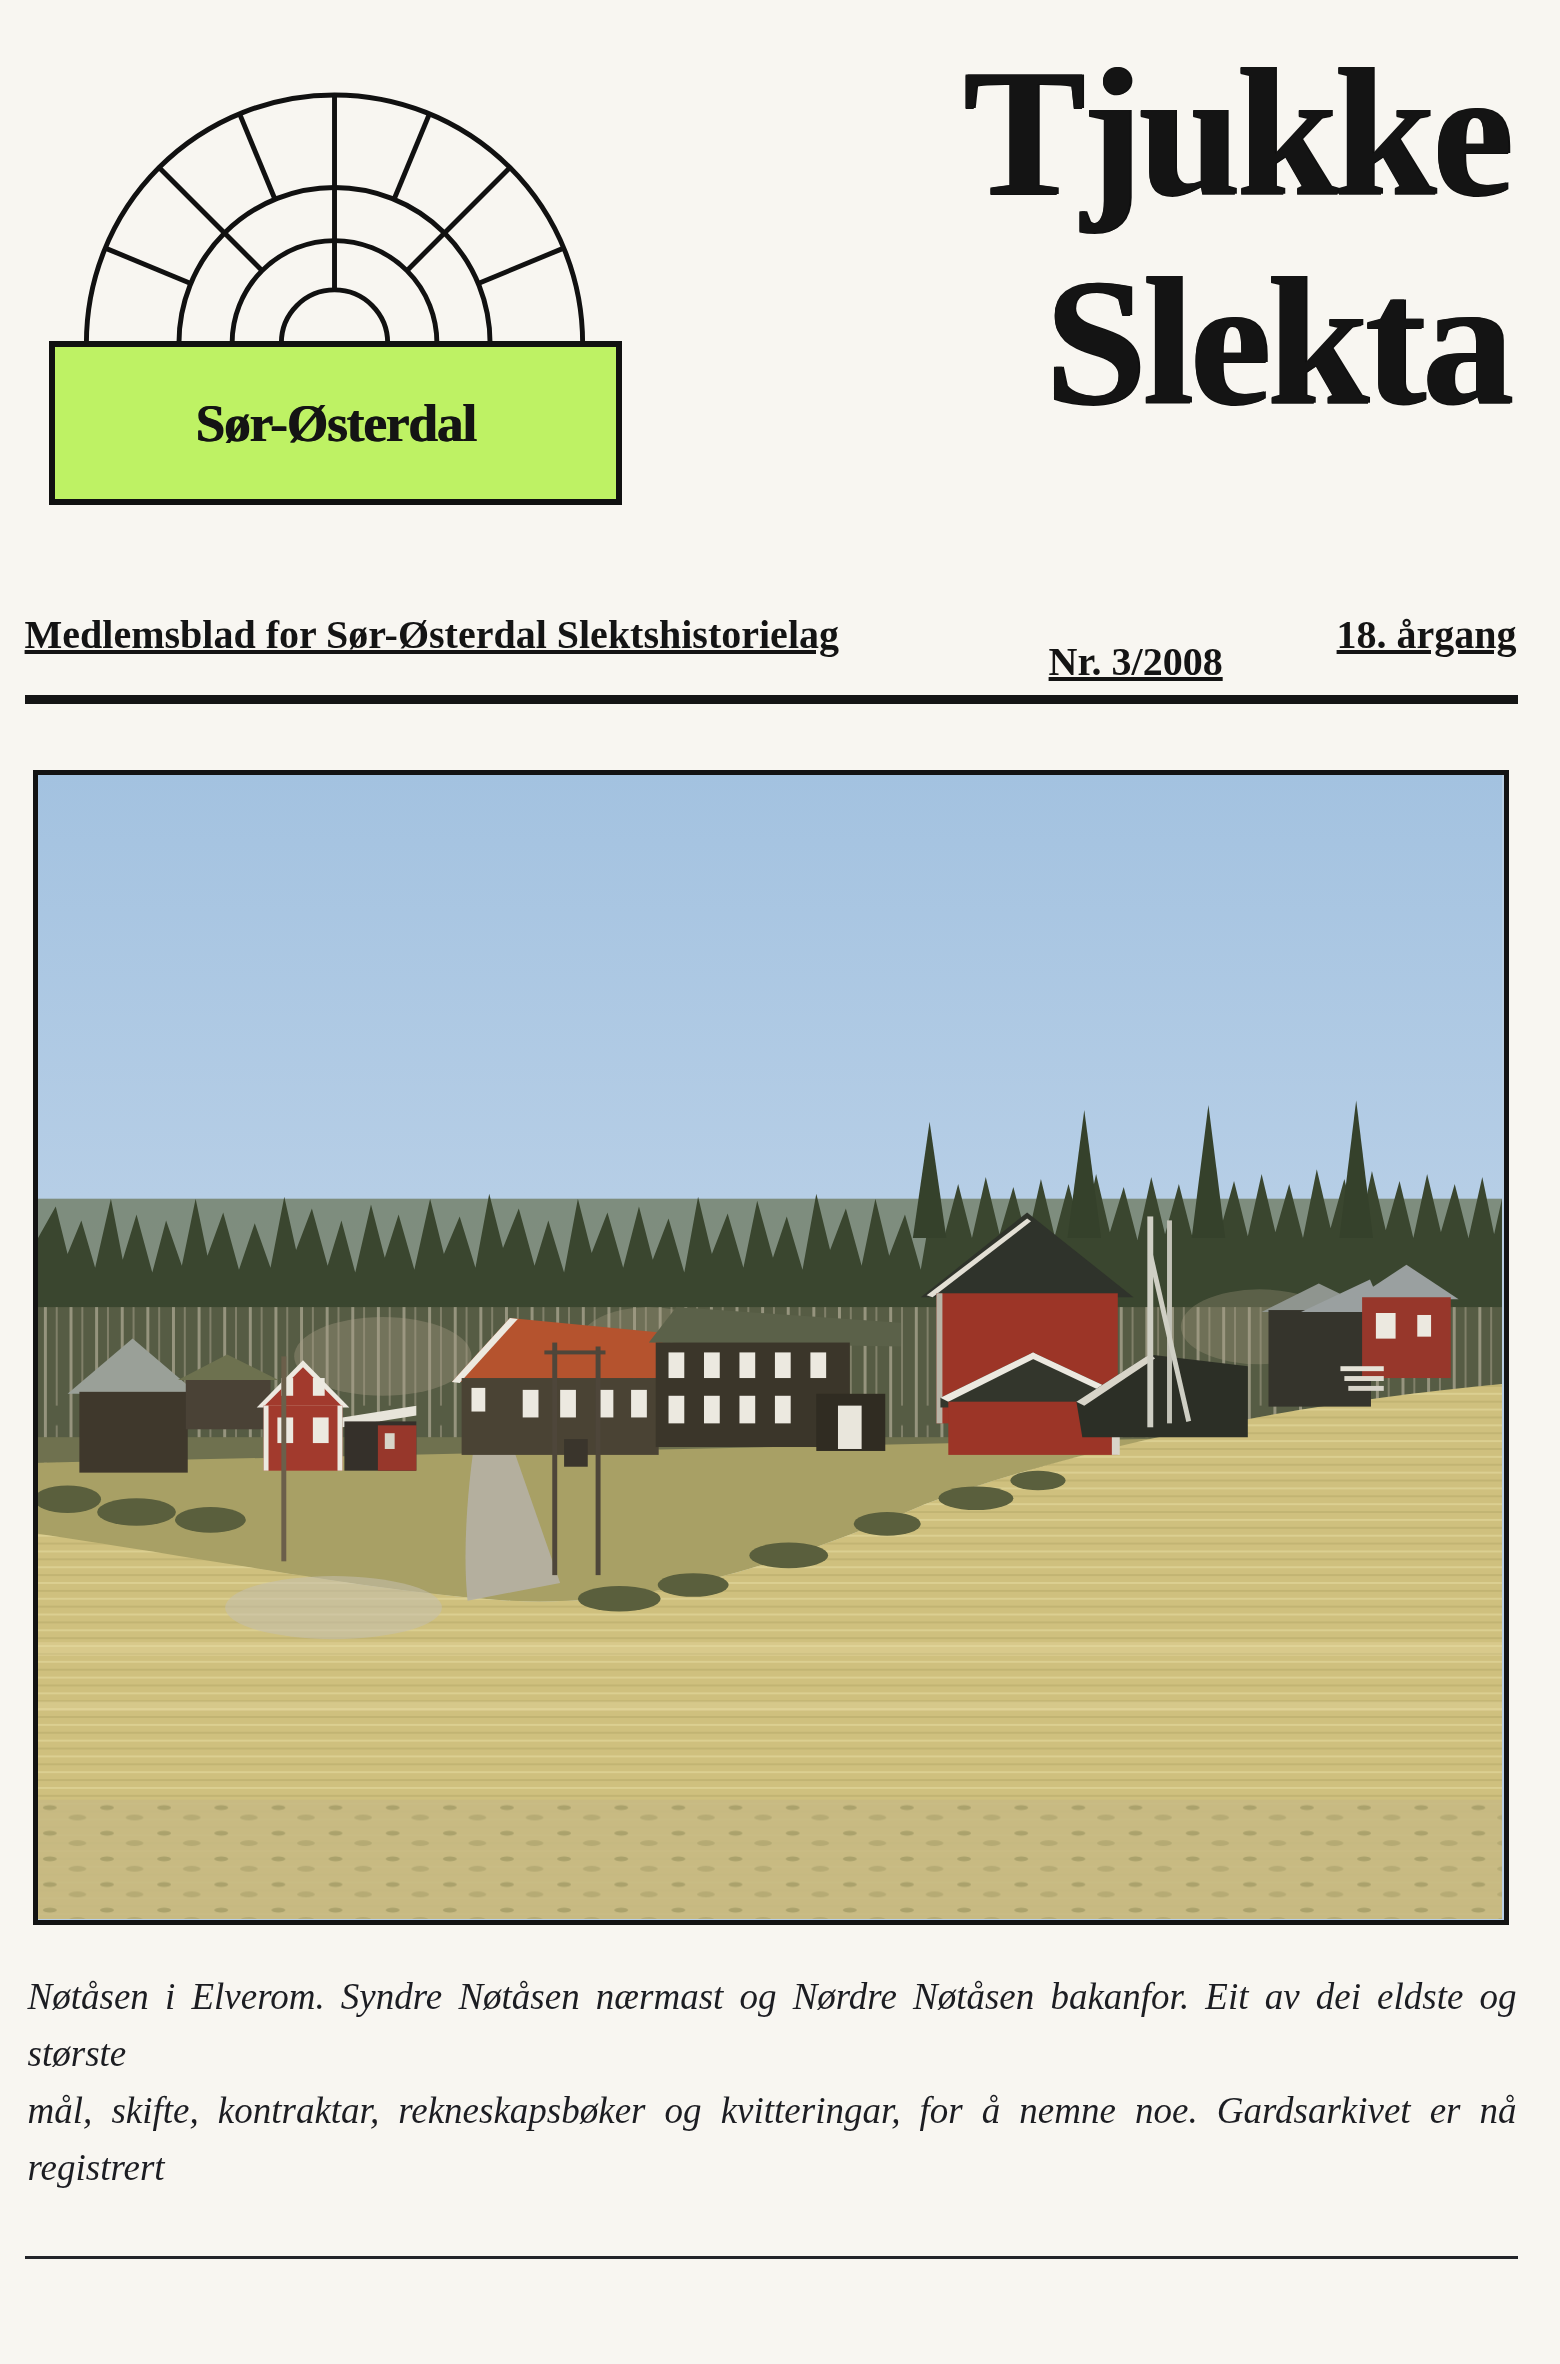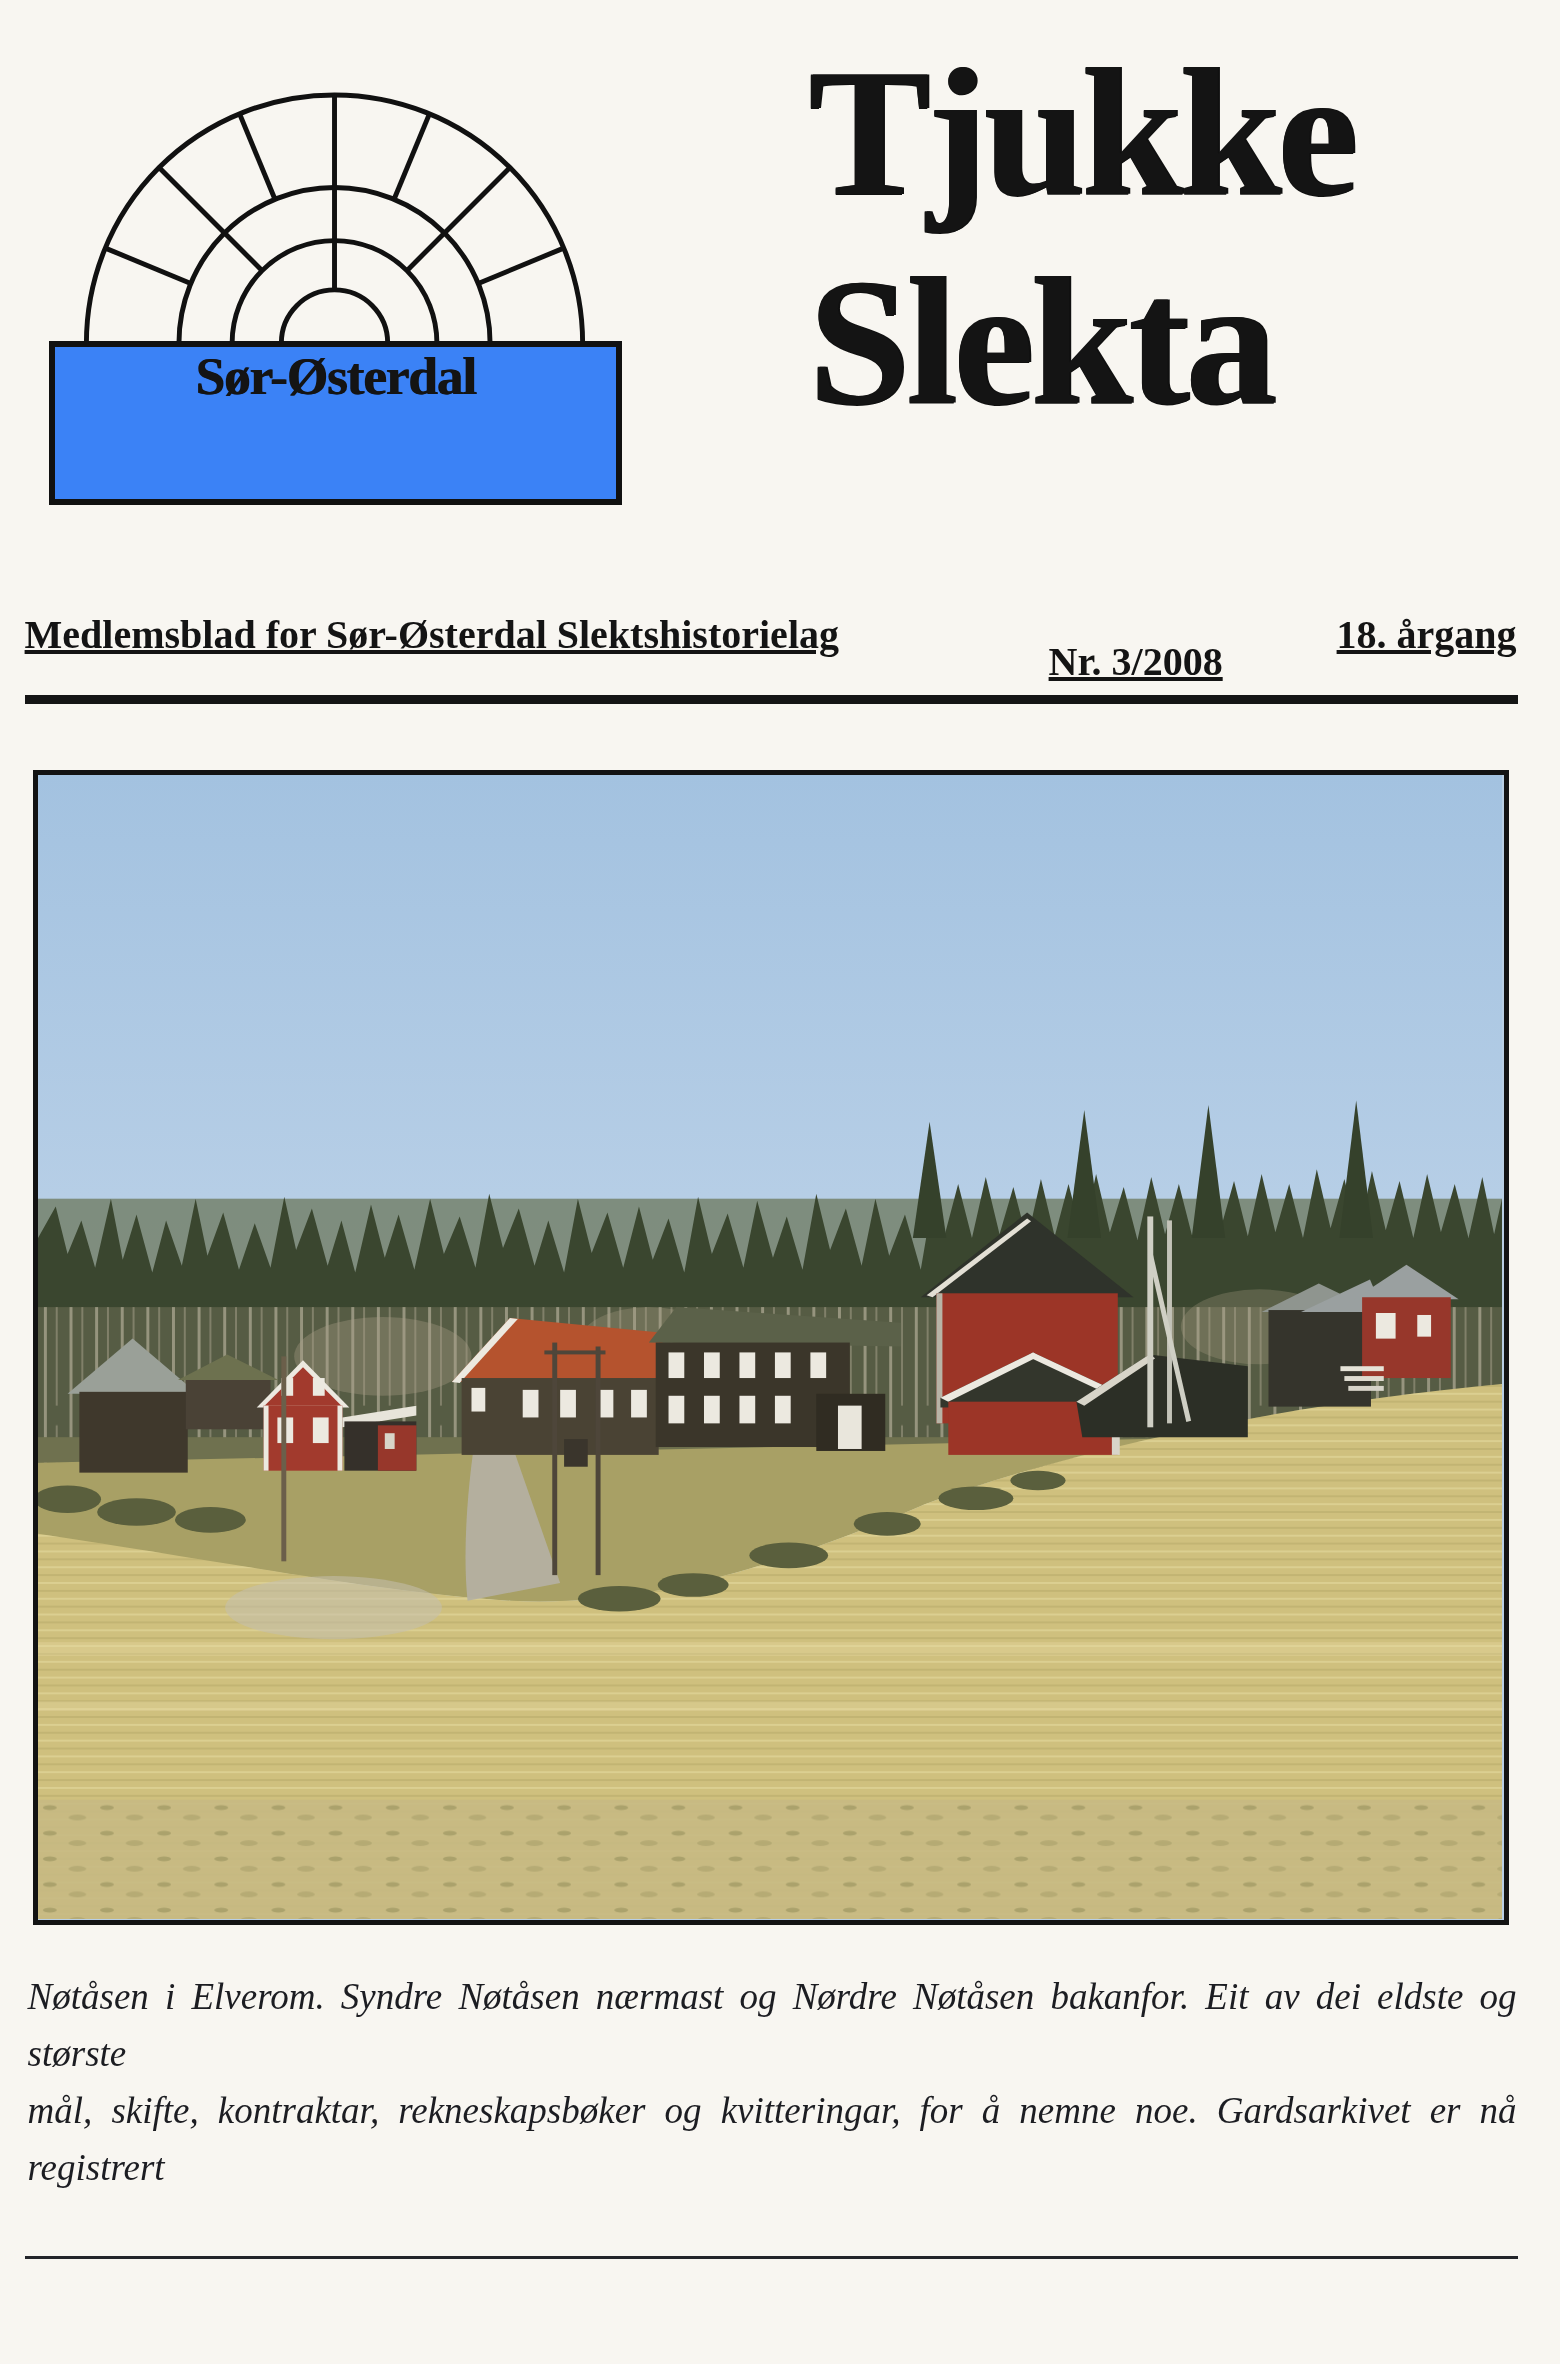--- a/index.html
+++ b/index.html
@@ -11,34 +11,34 @@
     color:#141414;
     overflow:hidden;
   }
   
   .logo{position:absolute;left:49px;top:89px;width:573px;}
   .fan{display:block;}
   .logo-box{
     box-sizing:border-box;
     width:573px;height:164px;
     border:6.9px solid #111;
-    background:#3b82f6;
+    background:#bef264;
     margin-top:-3.9px;
-    display:flex;flex-direction:column;align-items:center;
+    display:flex;flex-direction:column;justify-content:center;align-items:center;
     gap:11px;
   }
   .logo-line{
     font-weight:bold;
     font-size:53px;
     line-height:59px;
     letter-spacing:-1px;
     text-shadow:1px 0 0 #141414;
   }
   
-  .masthead{position:absolute;left:808px;top:27.6px;width:654px;text-align:left;}
+  .masthead{position:absolute;left:855px;top:27.6px;width:654px;text-align:right;}
   .title-line{
     font-weight:bold;
     font-size:183px;
     line-height:209px;
     letter-spacing:-3.9px;
     text-shadow:2px 0 0 #101010, 0 1px 0 #101010;
   }
   
   .issueline{position:absolute;left:24.6px;top:611px;width:1497px;height:51px;}
   .issueline span{position:absolute;font-weight:bold;font-size:40px;white-space:nowrap;text-decoration:underline;}

